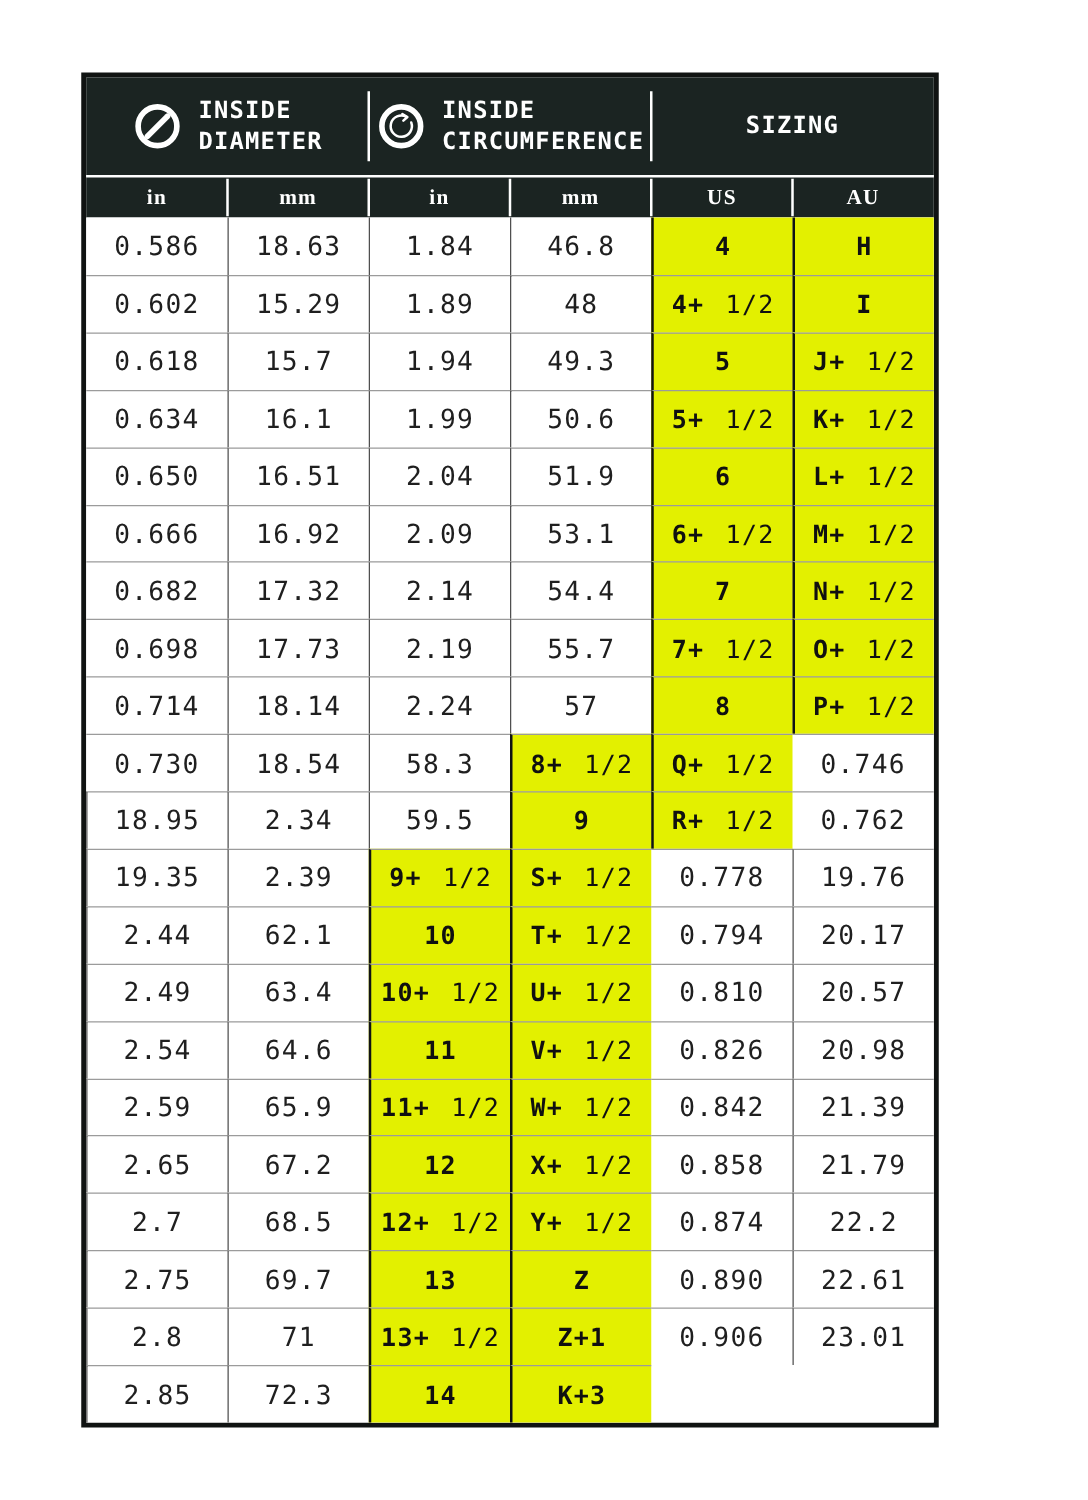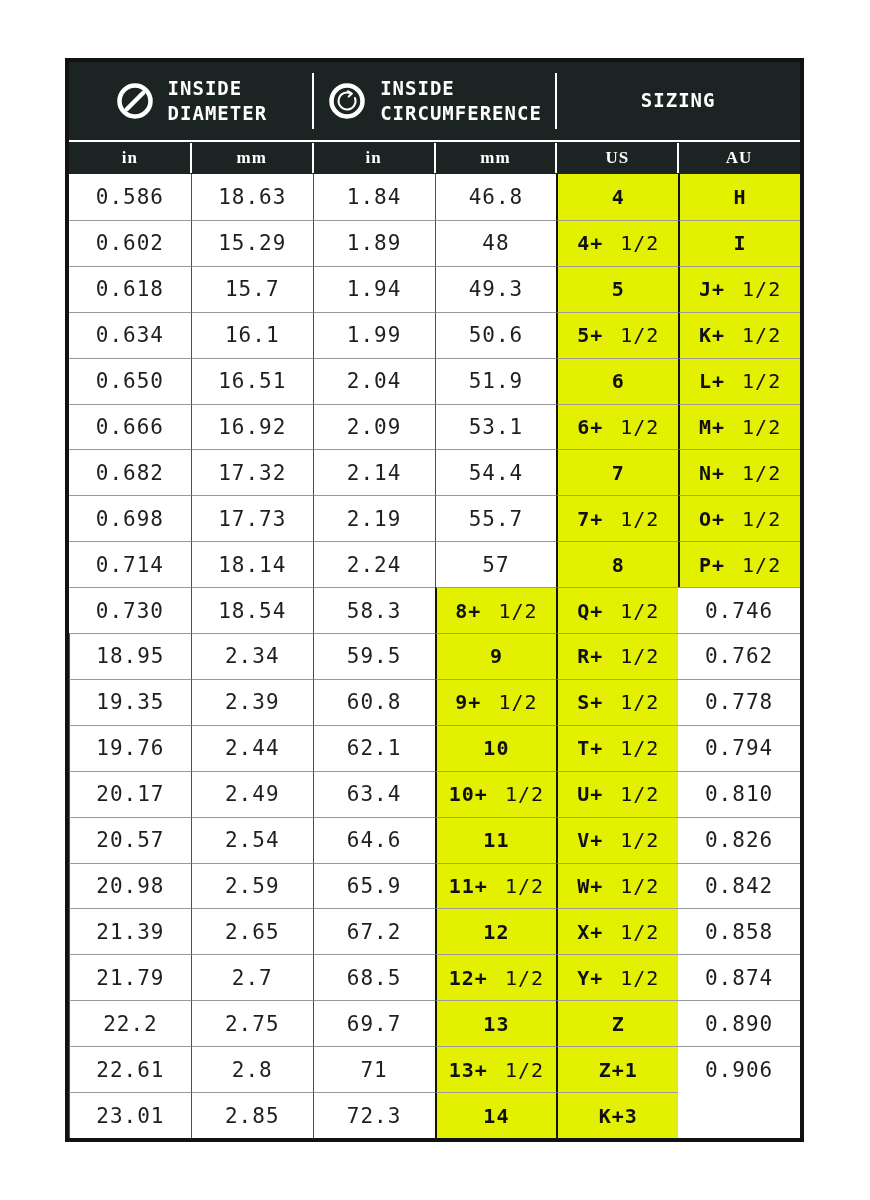--- a/index.html
+++ b/index.html
@@ -17,21 +17,21 @@
     width: 870px;
     height: 1200px;
     background: #ffffff;
     font-family: "DejaVu Sans Mono", monospace;
     overflow: hidden;
   }
   .sizetable {
     position: absolute;
     left: 65px;
     top: 58px;
-    width: 739px;
+    width: 686px;
     height: 1084px;
     box-sizing: border-box;
     border: 4px solid var(--border-dark);
     background: #ffffff;
     display: flex;
     flex-direction: column;
   }
   
   .head {
     height: 78px;
@@ -298,21 +298,20 @@
         <div class="cell vgray">2.34</div>
         <div class="cell vgray">59.5</div>
         <div class="cell vdark sizing">9</div>
         <div class="cell vdark sizing">
           <span>R+</span>
           <span class="frac">1/2</span>
         </div>
         <div class="cell">0.762</div>
         <div class="cell vgray">19.35</div>
         <div class="cell vgray">2.39</div>
-        <div class="cell vgray">60.8</div>
         <div class="cell vdark sizing">
           <span>9+</span>
           <span class="frac">1/2</span>
         </div>
         <div class="cell vdark sizing">
           <span>S+</span>
           <span class="frac">1/2</span>
         </div>
         <div class="cell">0.778</div>
         <div class="cell vgray">19.76</div>

